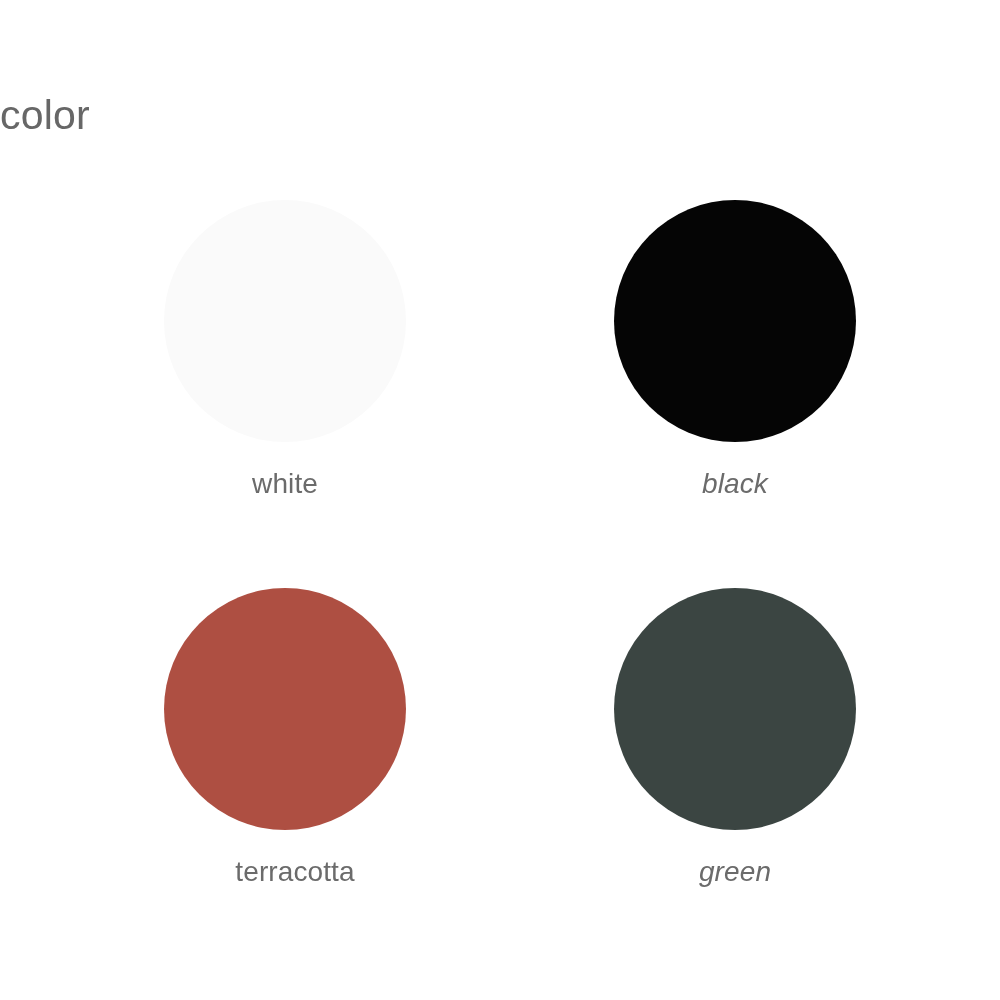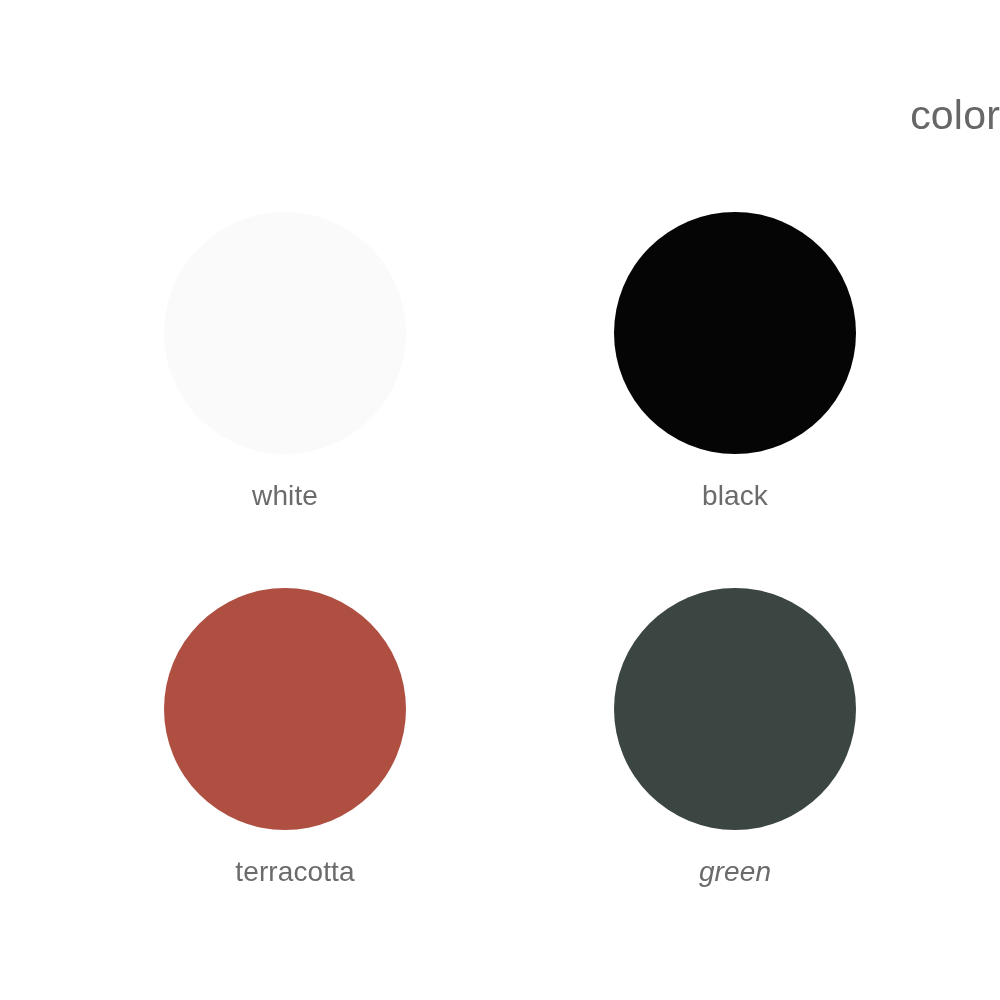--- a/index.html
+++ b/index.html
@@ -21,21 +21,21 @@
     width: 1000px;
     height: 1000px;
     background: #ffffff;
   }
 
   #chart-title {
     position: absolute;
     top: 95px;
     left: 0;
     width: 1000px;
-    text-align: right;
+    text-align: left;
     font-size: 41px;
     font-weight: 400;
     color: #676767;
     letter-spacing: 0.2px;
     line-height: 1;
   }
 
   .swatch-grid {
     position: absolute;
     top: 200px;
@@ -48,21 +48,21 @@
     position: absolute;
     width: 420px;
     height: 330px;
     display: flex;
     flex-direction: column;
     align-items: center;
   }
 
   .swatch-cell.col-0 { left: 75px; }
   .swatch-cell.col-1 { left: 525px; }
-  .swatch-cell.row-0 { top: 12px; align-items: center; }
+  .swatch-cell.row-0 { top: 0px; align-items: center; }
   .swatch-cell.row-1 { top: 388px; }
 
   .swatch-disc {
     width: 242px;
     height: 242px;
     border-radius: 50%;
     flex: none;
   }
 
   .swatch-label {
@@ -84,21 +84,21 @@
 
   <div class="swatch-grid">
 
     <div class="swatch-cell row-0 col-0">
       <div class="swatch-disc" style="background-color: rgb(250, 250, 250);"></div>
       <div class="swatch-label" style="color: rgb(107, 107, 107);">white</div>
     </div>
 
     <div class="swatch-cell row-0 col-1">
       <div class="swatch-disc" style="background-color: rgb(5, 5, 5);"></div>
-      <div class="swatch-label" style="color: rgb(107, 107, 107);">black</div>
+      <div class="swatch-label" style="color: rgb(107, 107, 107); font-style: italic;">black</div>
     </div>
 
     <div class="swatch-cell row-1 col-0">
       <div class="swatch-disc" style="background-color: rgb(174, 79, 66);"></div>
       <div class="swatch-label" style="color: rgb(107, 107, 107); margin-left: 20px;">terracotta</div>
     </div>
 
     <div class="swatch-cell row-1 col-1">
       <div class="swatch-disc" style="background-color: rgb(59, 69, 66);"></div>
       <div class="swatch-label" style="color: rgb(107, 107, 107); font-style: italic;">green</div>

